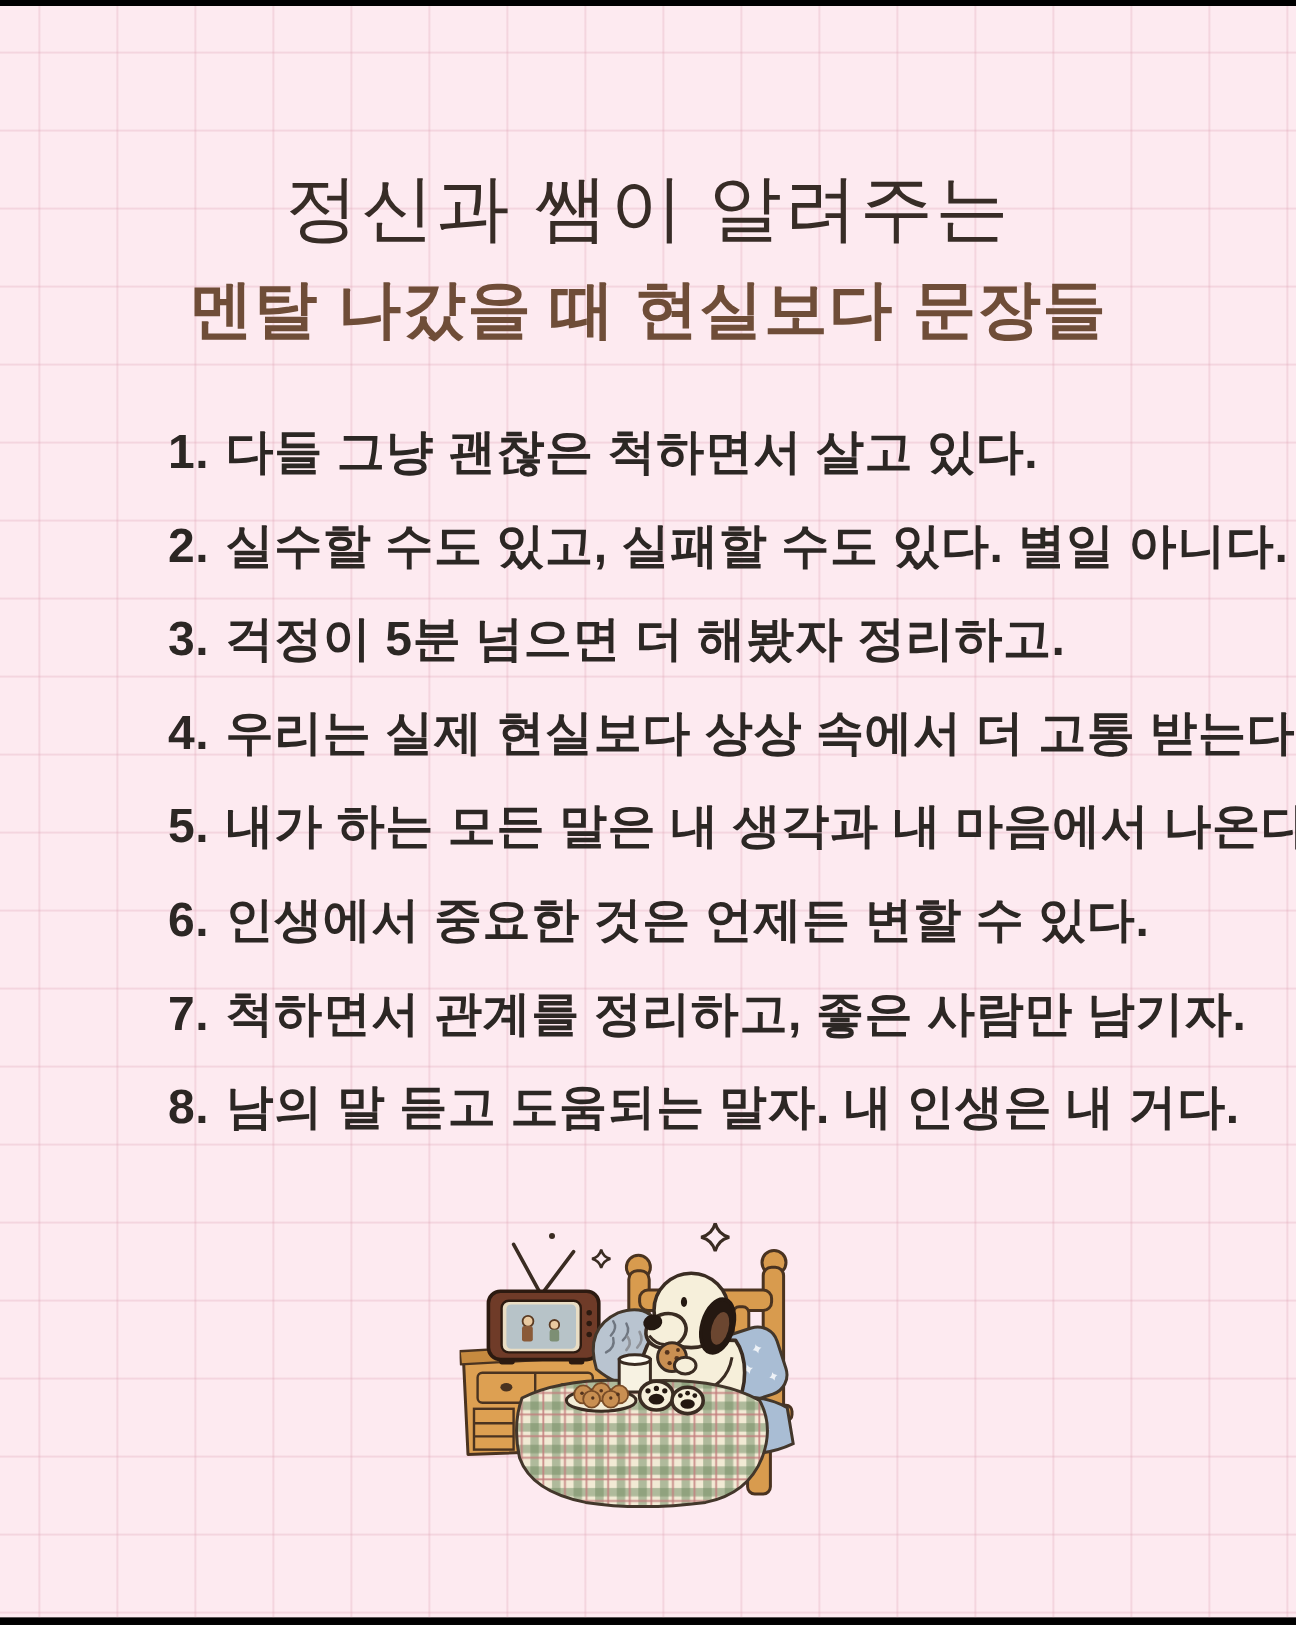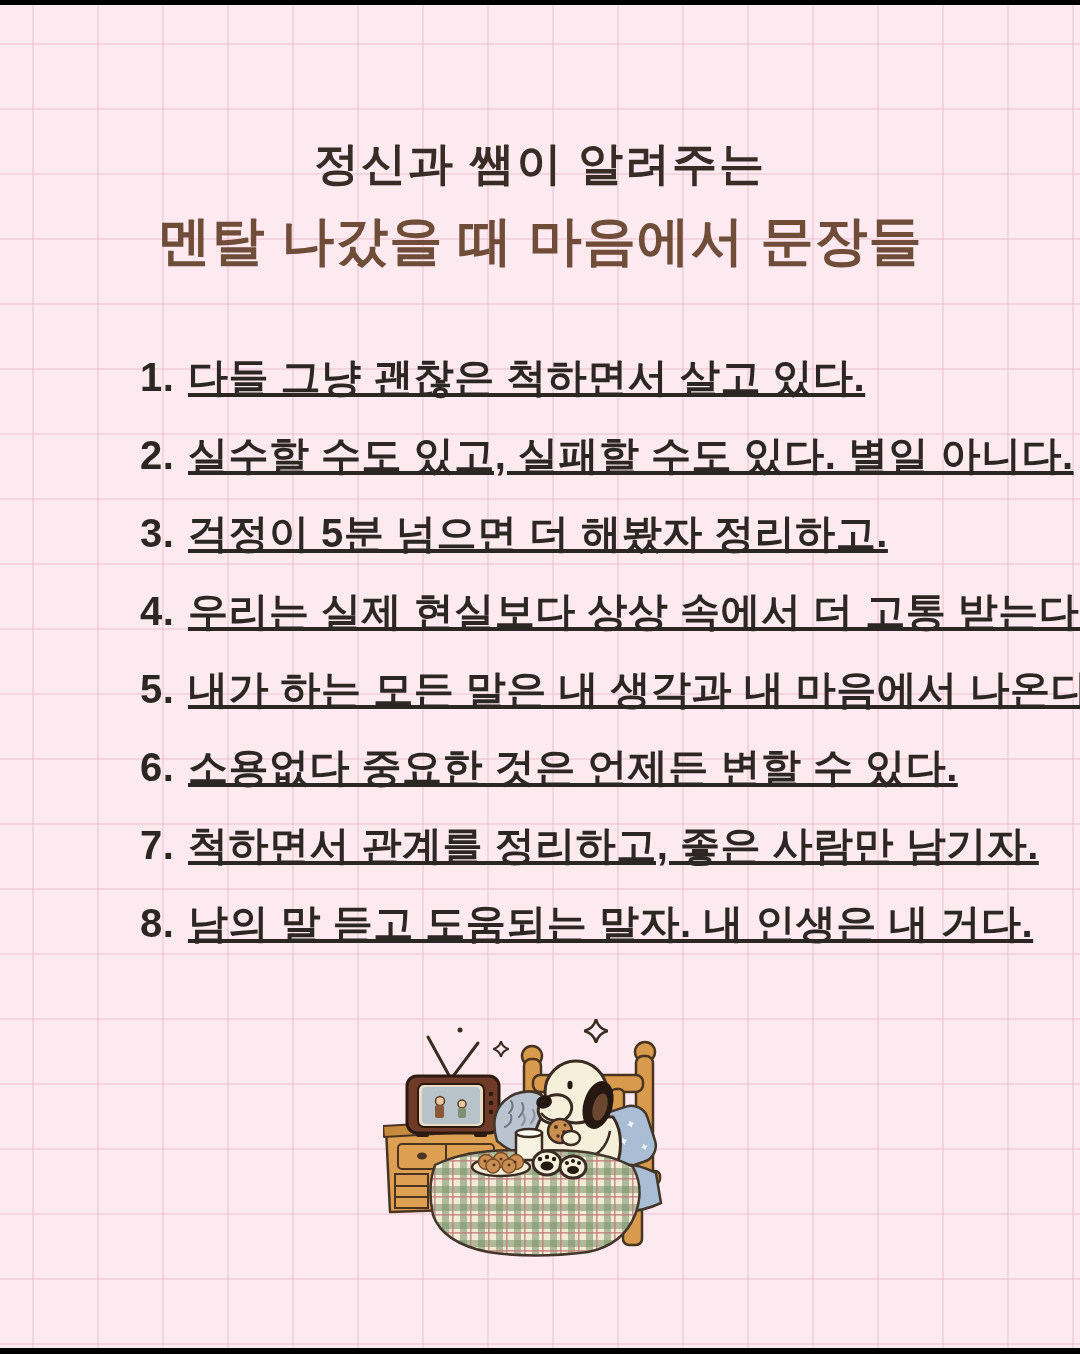--- a/index.html
+++ b/index.html
@@ -21,50 +21,50 @@
       linear-gradient(to bottom, rgba(224,165,182,0.30) 2px, transparent 2px);
     background-size:65px 65px;
     background-position:32px 38px;
   }
   .letterbox { position:absolute; left:0; width:1080px; background:#000; }
   .letterbox.top { top:0; height:5px; }
   .letterbox.bottom { bottom:0; height:6px; }
 
   .title-block { position:absolute; top:133px; left:0; width:100%; text-align:center; }
   .title-line1 {
-    font-size:45px; font-weight:bold; color:#372c26;
+    font-size:61px; font-weight:normal; color:#372c26;
     letter-spacing:2px; line-height:1.15;
   }
   .title-line2 {
     margin-top:22px; font-size:53px; font-weight:bold; color:#6f4d38;
     letter-spacing:1px; line-height:1.1;
   }
 
   .quote-list { position:absolute; top:350px; left:140px; right:60px; }
   .quote-item {
     display:flex; align-items:flex-start;
     margin-bottom:34px;
     font-size:40px; font-weight:bold; color:#2c2724;
     line-height:1.1; letter-spacing:0.5px;
   }
   .quote-num { flex:none; width:48px; }
-  .quote-text { flex:1; white-space:nowrap;text-decoration:underline; }
+  .quote-text { flex:1; white-space:nowrap; }
 
   .illustration { position:absolute; left:383px; top:1014px; width:282px; height:240px; }
   .illustration svg { display:block; width:282px; height:240px; }
 </style>
 </head>
 <body>
 
 <div id="screen">
   <div class="poster">
 
     <div class="title-block">
       <div class="title-line1">정신과 쌤이 알려주는</div>
-      <div class="title-line2">멘탈 나갔을 때 마음에서 문장들</div>
+      <div class="title-line2">멘탈 나갔을 때 현실보다 문장들</div>
     </div>
 
     <div class="quote-list">
       <div class="quote-item">
         <span class="quote-num">1.</span>
         <span class="quote-text">다들 그냥 괜찮은 척하면서 살고 있다.</span>
       </div>
       <div class="quote-item">
         <span class="quote-num">2.</span>
         <span class="quote-text">실수할 수도 있고, 실패할 수도 있다. 별일 아니다.</span>
@@ -76,21 +76,21 @@
       <div class="quote-item">
         <span class="quote-num">4.</span>
         <span class="quote-text">우리는 실제 현실보다 상상 속에서 더 고통 받는다.</span>
       </div>
       <div class="quote-item">
         <span class="quote-num">5.</span>
         <span class="quote-text">내가 하는 모든 말은 내 생각과 내 마음에서 나온다.</span>
       </div>
       <div class="quote-item">
         <span class="quote-num">6.</span>
-        <span class="quote-text">소용없다 중요한 것은 언제든 변할 수 있다.</span>
+        <span class="quote-text">인생에서 중요한 것은 언제든 변할 수 있다.</span>
       </div>
       <div class="quote-item">
         <span class="quote-num">7.</span>
         <span class="quote-text">척하면서 관계를 정리하고, 좋은 사람만 남기자.</span>
       </div>
       <div class="quote-item">
         <span class="quote-num">8.</span>
         <span class="quote-text">남의 말 듣고 도움되는 말자. 내 인생은 내 거다.</span>
       </div>
     </div>

